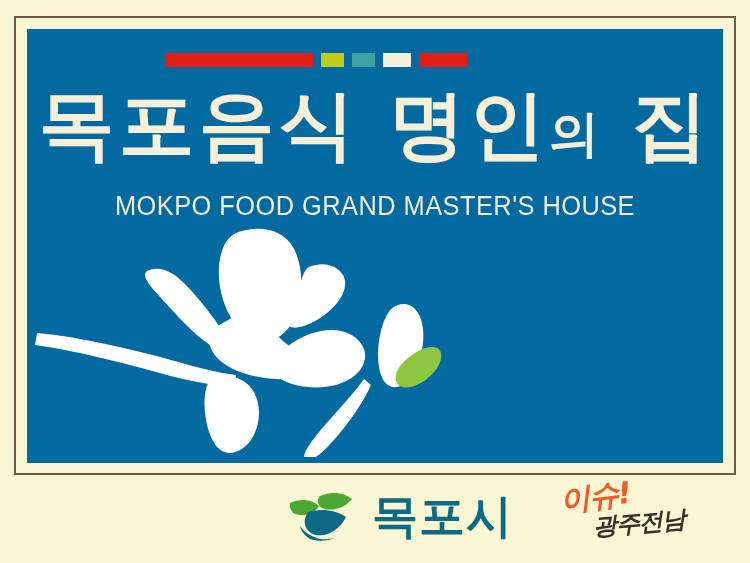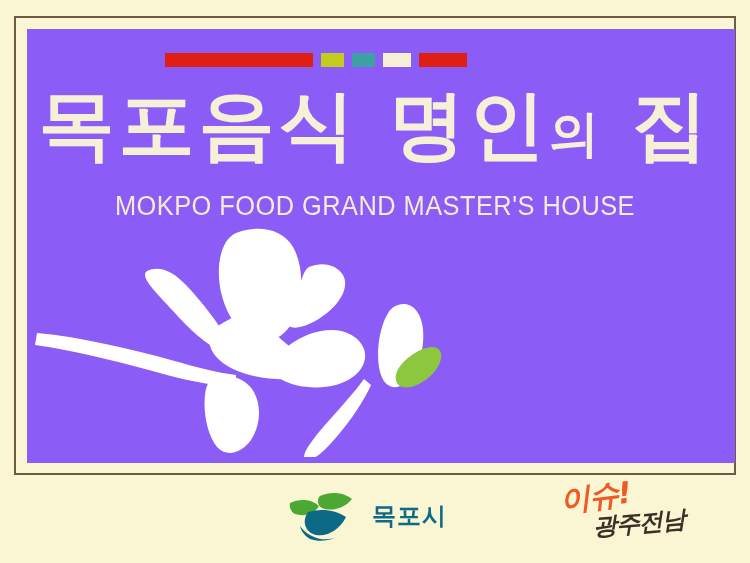--- a/index.html
+++ b/index.html
@@ -120,21 +120,21 @@
     top: 6px;
     display: flex;
     align-items: center;
   }
   #mokpo-mark { width: 74px; height: 52px; display: block; }
   #mokpo-wordmark {
     margin-left: 10px;
     color: #0d6a86;
     font-family: "DejaVu Sans", sans-serif;
     font-weight: bold;
-    font-size: 24px;
+    font-size: 46px;
     letter-spacing: 1px;
     line-height: 1;
     white-space: nowrap;
   }
 
   #issue-logo {
     position: absolute;
     left: 558px;
     top: 0px;
     width: 150px;
@@ -171,21 +171,21 @@
     white-space: nowrap;
   }
 </style>
 </head>
 <body>
 
 <div id="signboard" style="background: rgb(250, 245, 210);">
 
   <div id="outer-frame" style="border-color: rgb(110, 91, 69);"></div>
 
-  <div id="brown-panel" style="background: #8b5cf6; padding-left: 12px;">
+  <div id="brown-panel" style="background: #0369a1;">
 
     <div id="color-bar">
         <div class="chip" style="background: rgb(224, 31, 20); width: 148px;"></div>
         <div class="chip" style="background: rgb(194, 204, 30); width: 23px;"></div>
         <div class="chip" style="background: rgb(63, 160, 163); width: 23px;"></div>
         <div class="chip" style="background: rgb(247, 240, 216); width: 28px;"></div>
         <div class="chip" style="background: rgb(224, 31, 20); width: 48px;"></div>
       </div>
 
     <div id="title-ko" style="color: rgb(247, 240, 216);"><span>목포음식 명인</span><span class="small-particle">의</span> <span>집</span></div>

